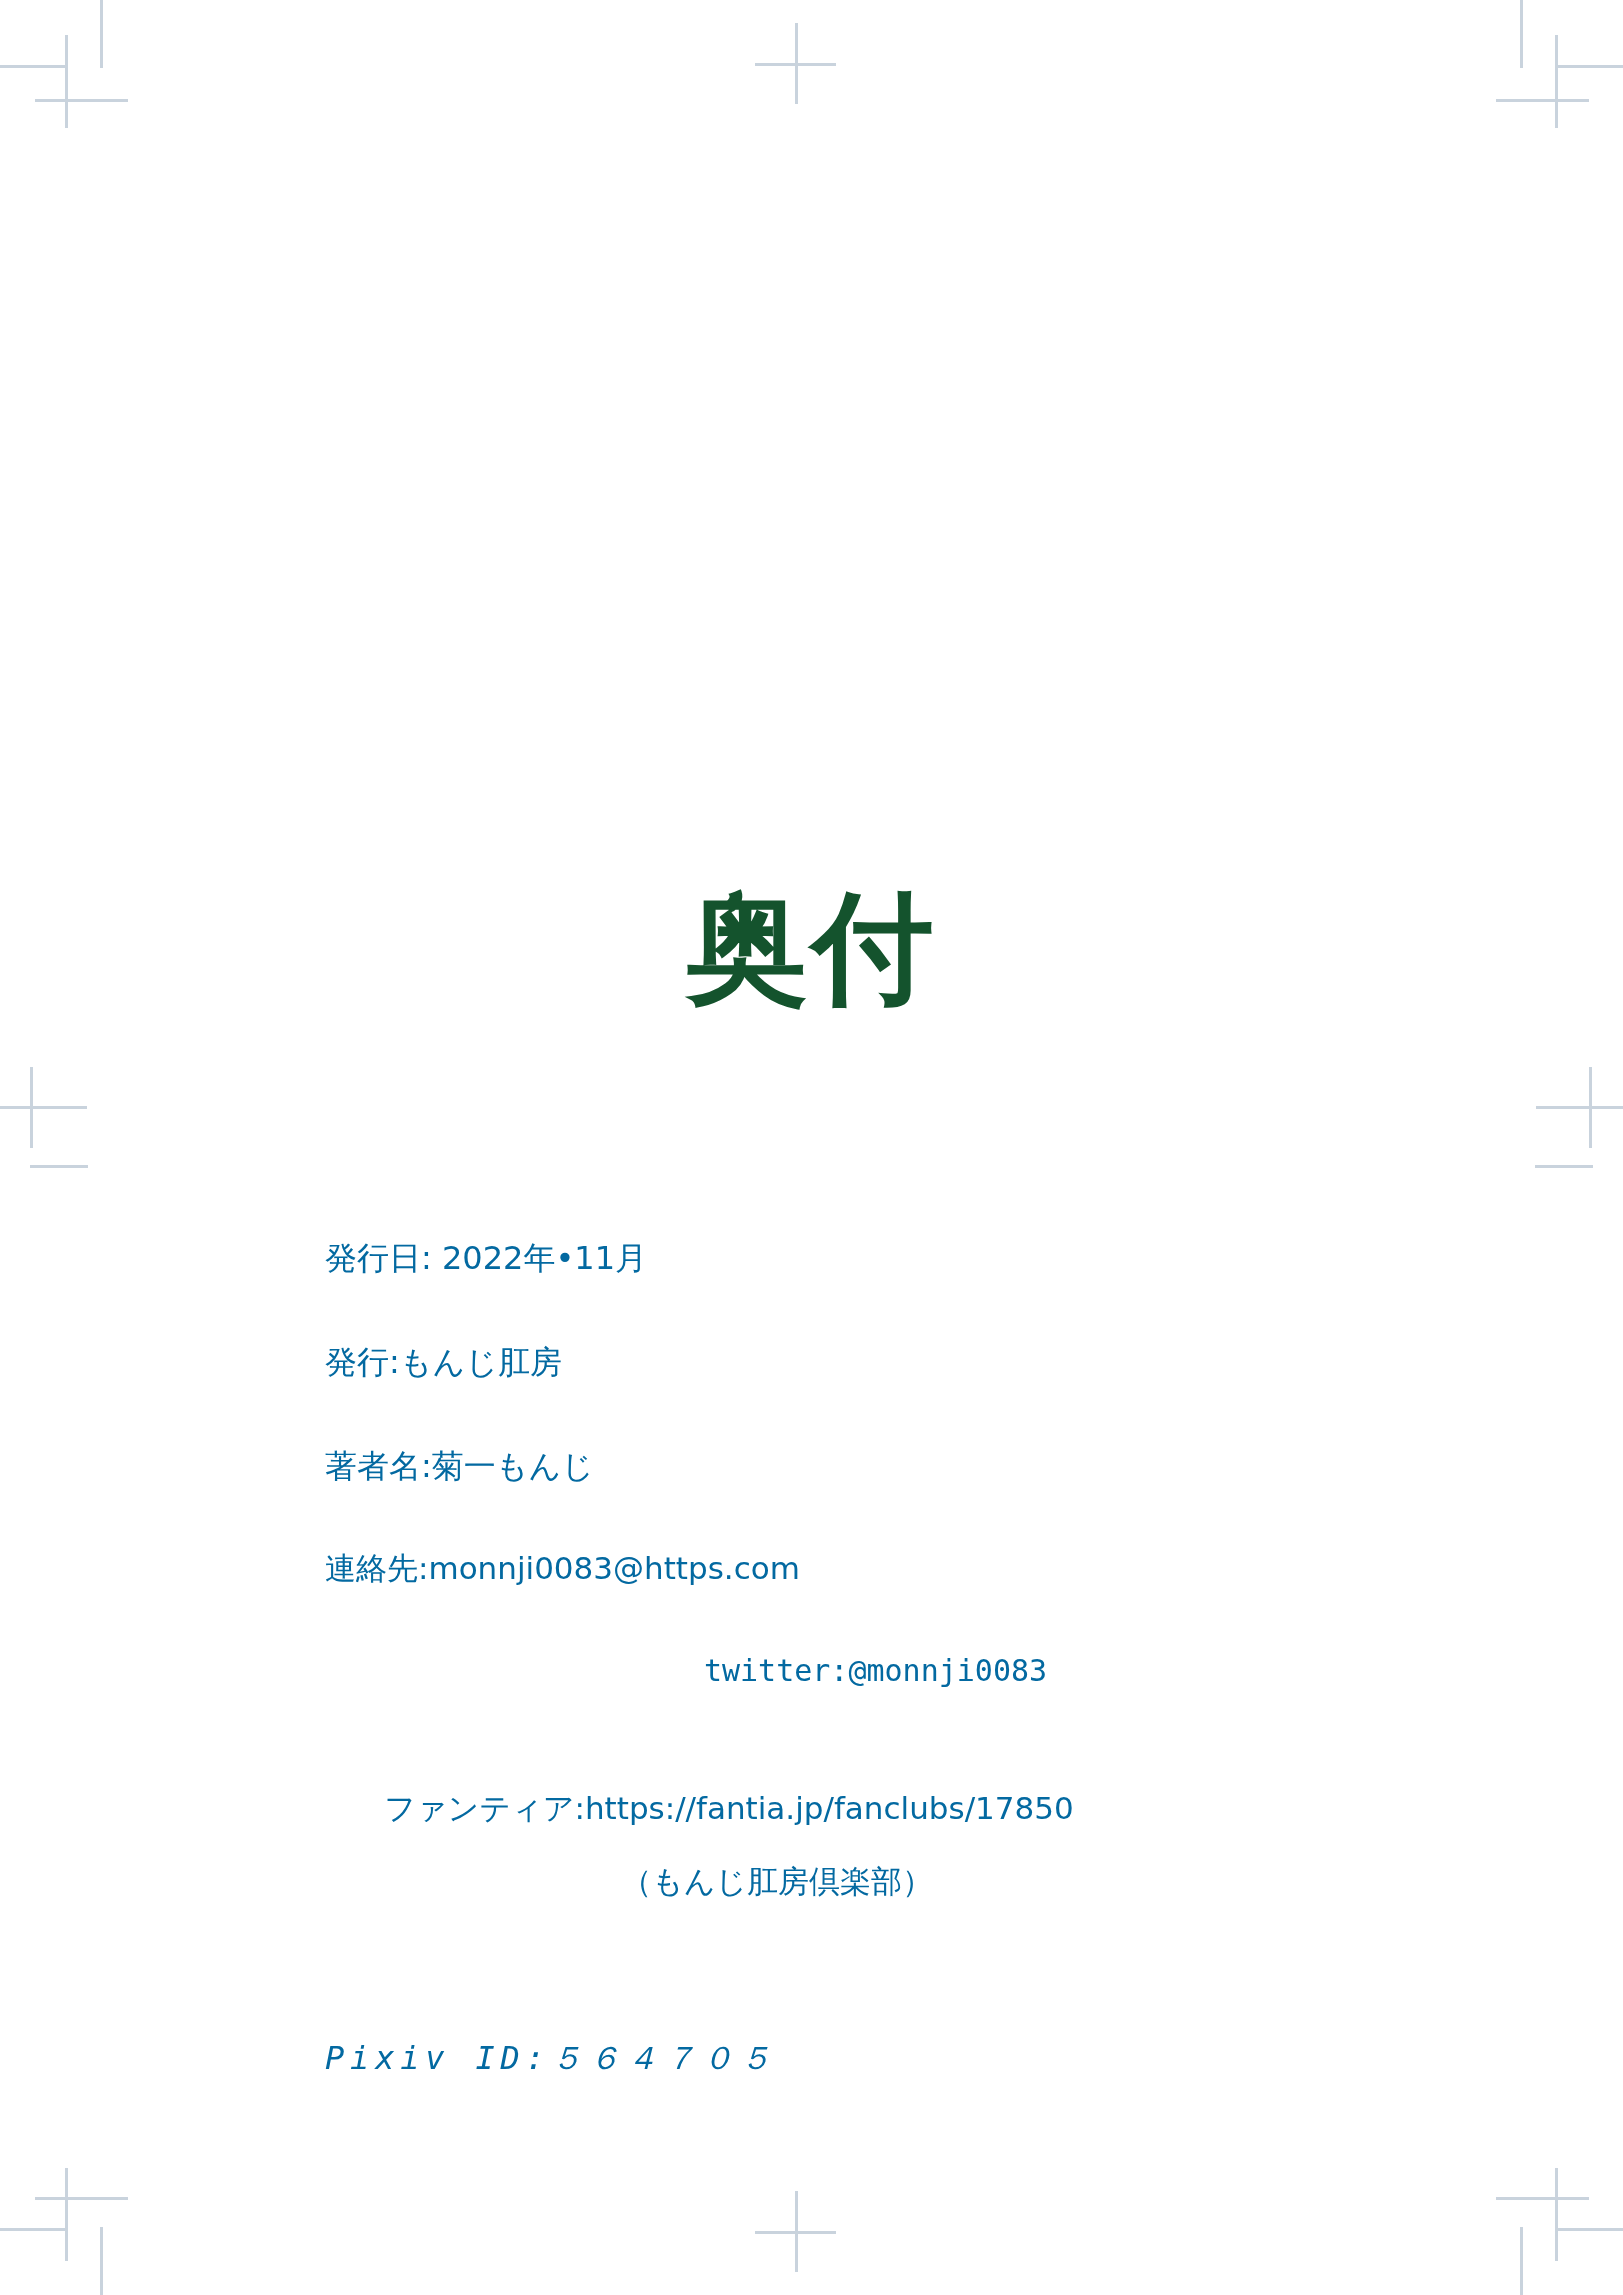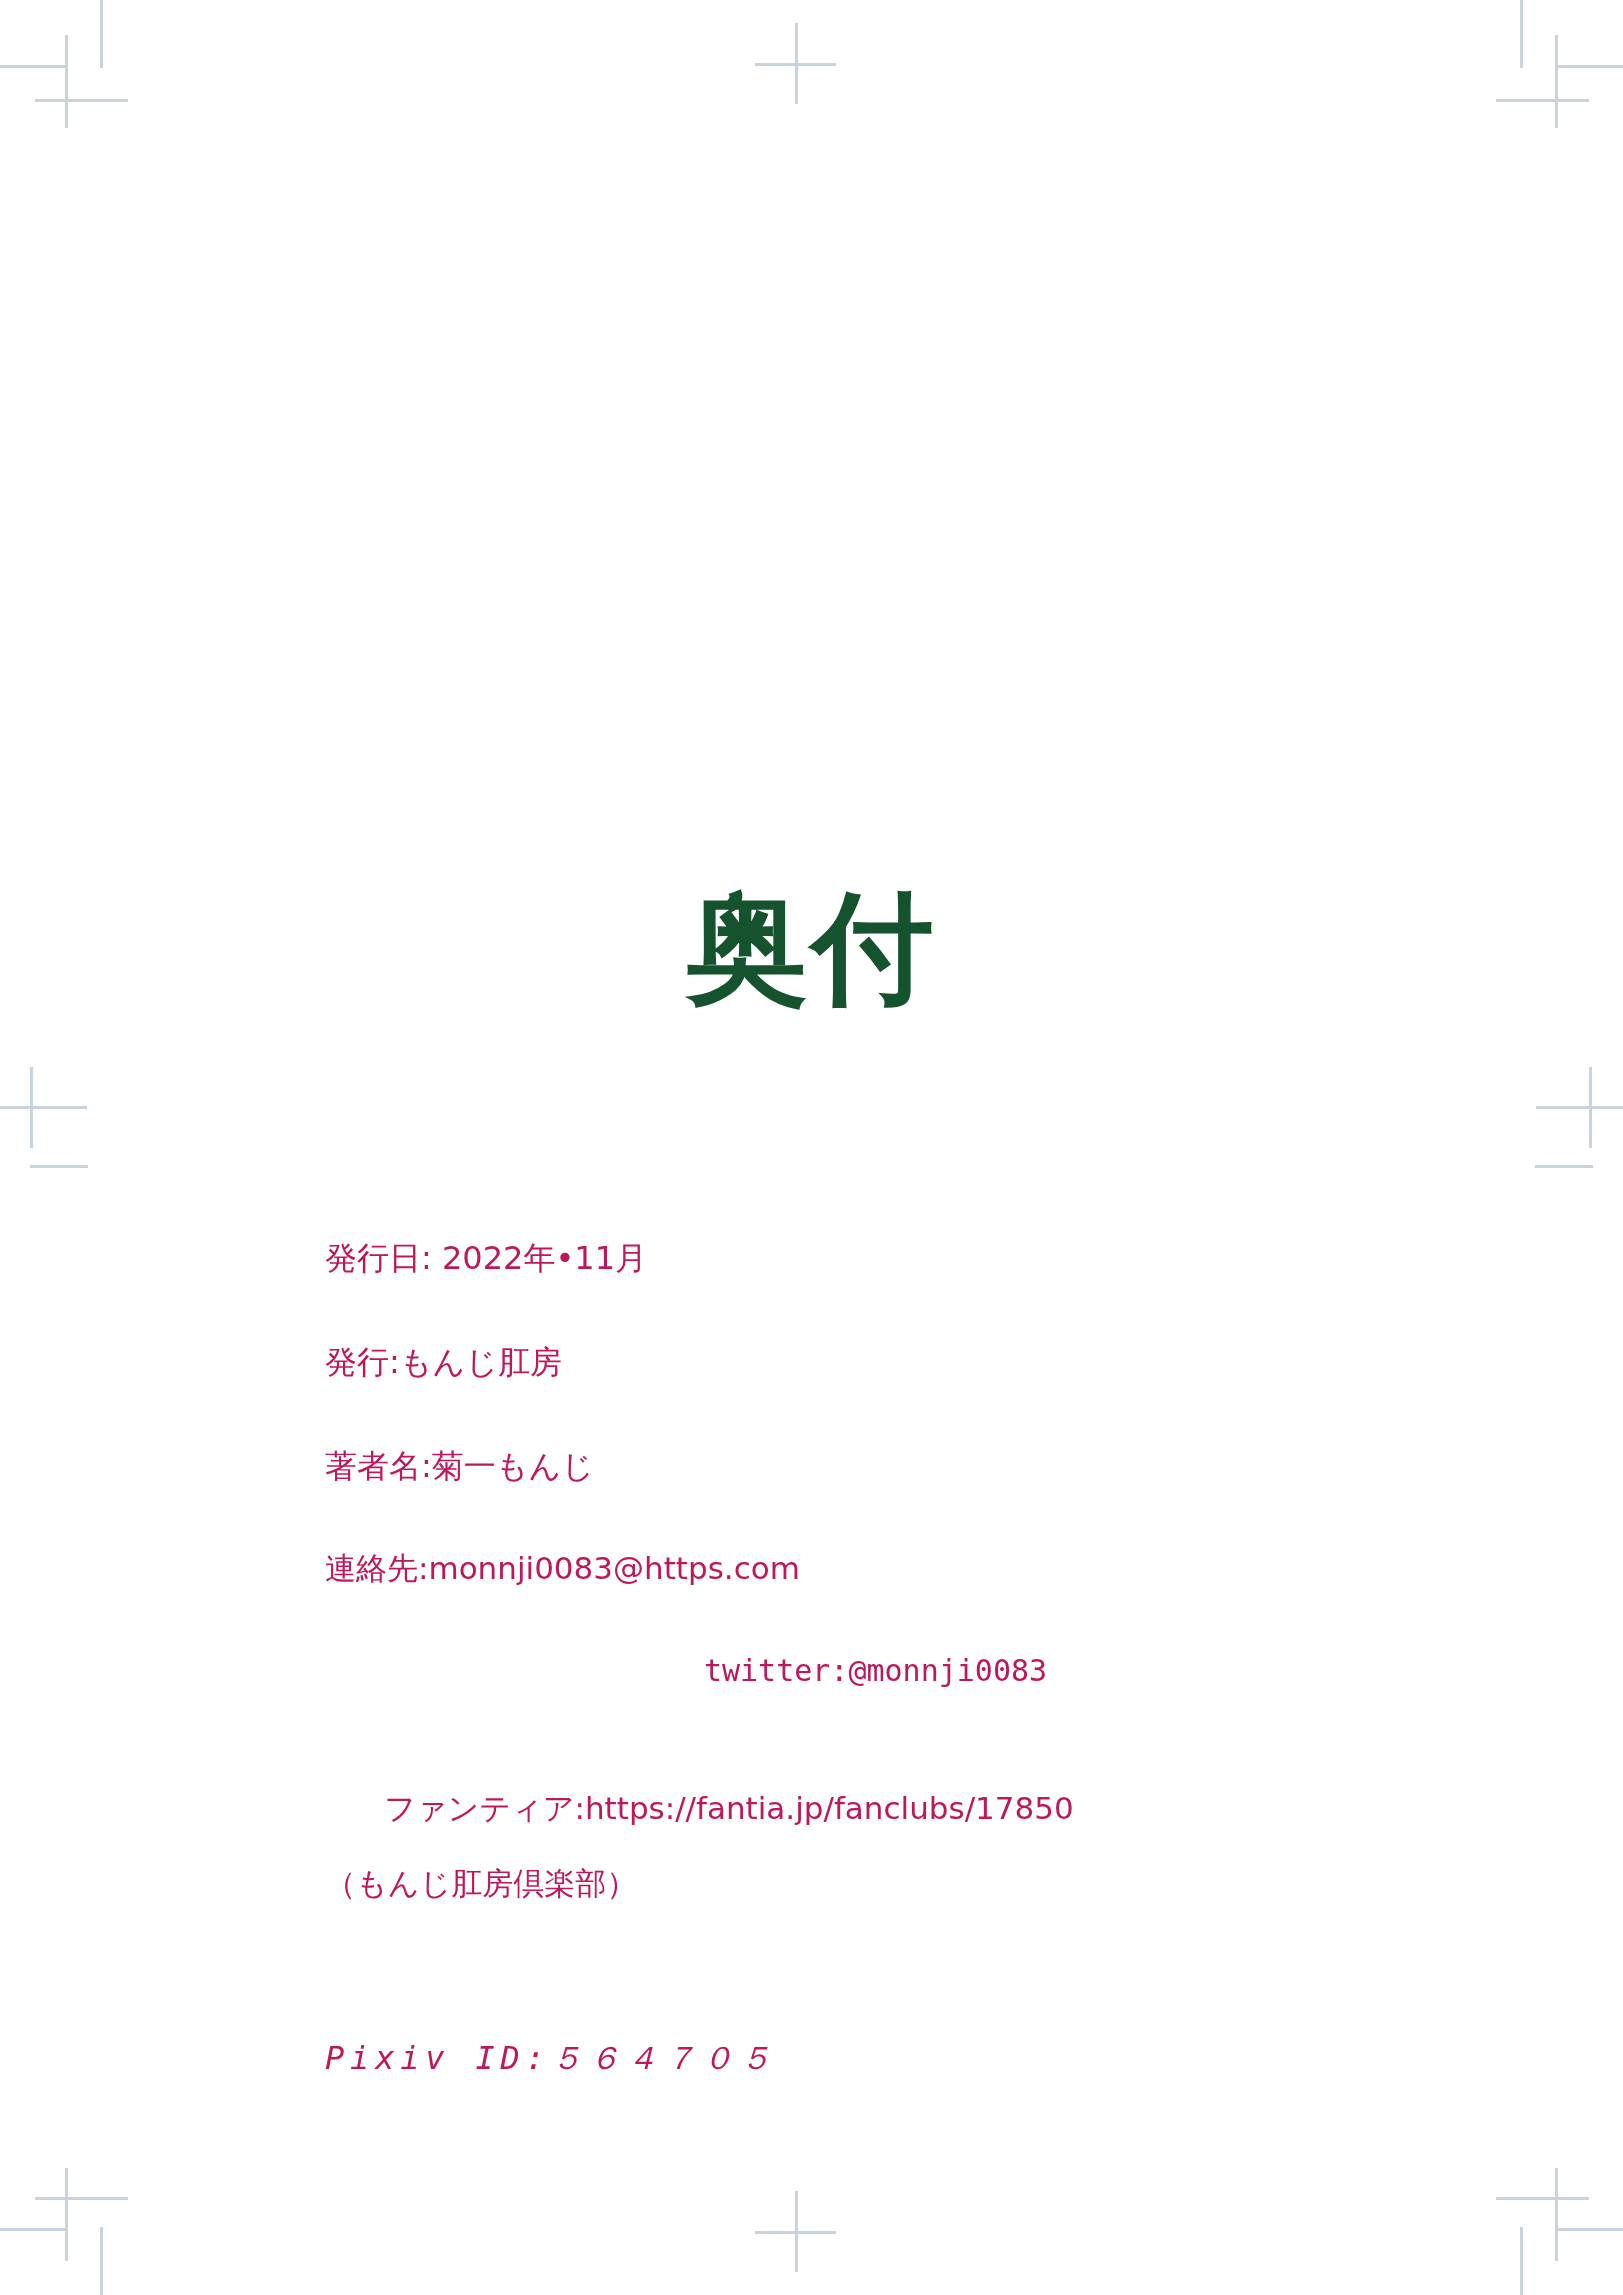--- a/index.html
+++ b/index.html
@@ -54,21 +54,21 @@
   .info {
     position: absolute;
     left: 325px;
     top: 1240px;
     width: 1101px;
   }
   .info-line {
     font-family: "DejaVu Sans", "Liberation Sans", sans-serif;
     font-size: 32px;
     line-height: 1.15;
-    color: #be185d;
+    color: #0369a1;
     margin-bottom: 67px;
     white-space: pre;
   }
   .info-line.mono {
     font-family: "DejaVu Sans Mono", "Liberation Mono", monospace;
     font-size: 30px;
     letter-spacing: 0px;
     text-align: center;
   }
   .info-line.mix {
@@ -77,21 +77,22 @@
   }
   .info-line.wide {
     font-family: "DejaVu Sans Mono", "Liberation Mono", monospace;
     font-size: 32px;
     letter-spacing: 5.8px;
     font-style: italic;
   }
   .info-line:last-child { margin-bottom: 0; }
   .sub-line {
     display: block;
-    font-family: Liberation Sans, sans-serif;
+    text-align: center;
+    font-family: Liberation Mono, monospace;
     font-size: 31px;
     margin-top: 3.5px;
     padding-right: 197px;
   }
 </style>
 </head>
 <body>
 
 <div class="page">
 

